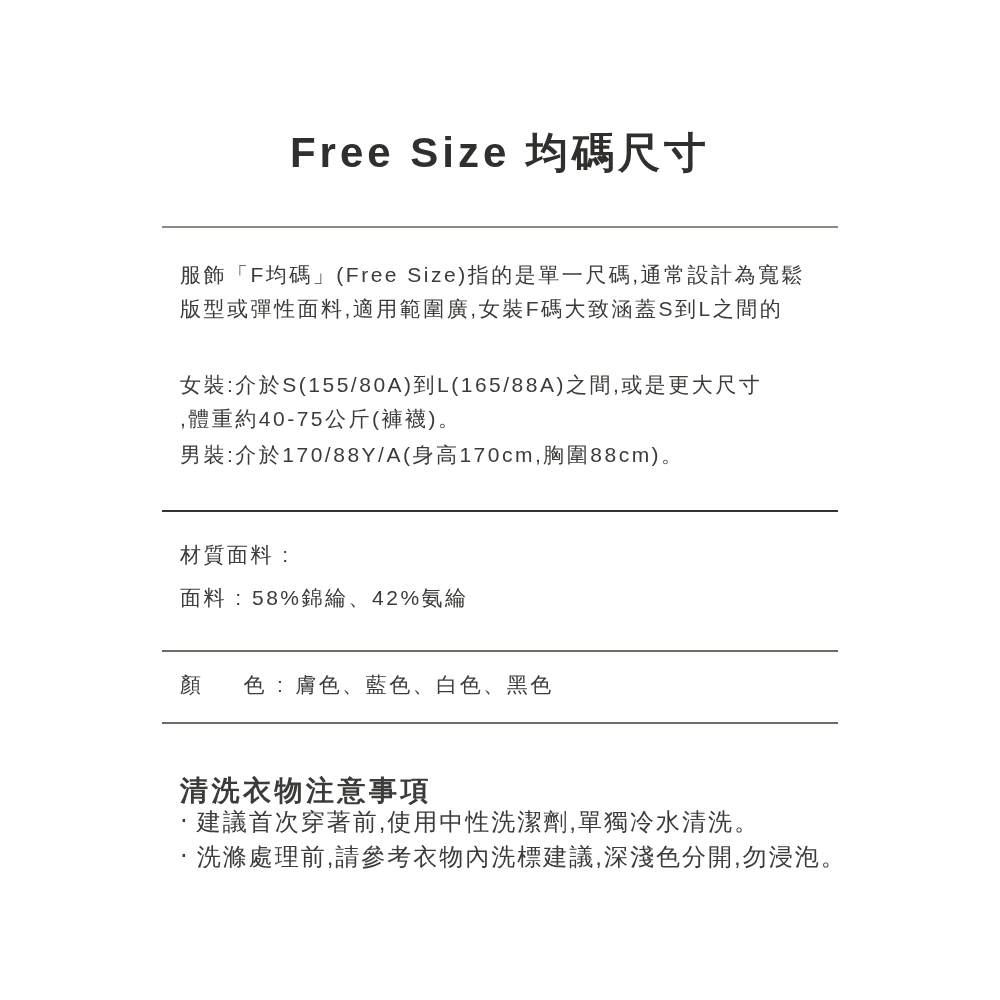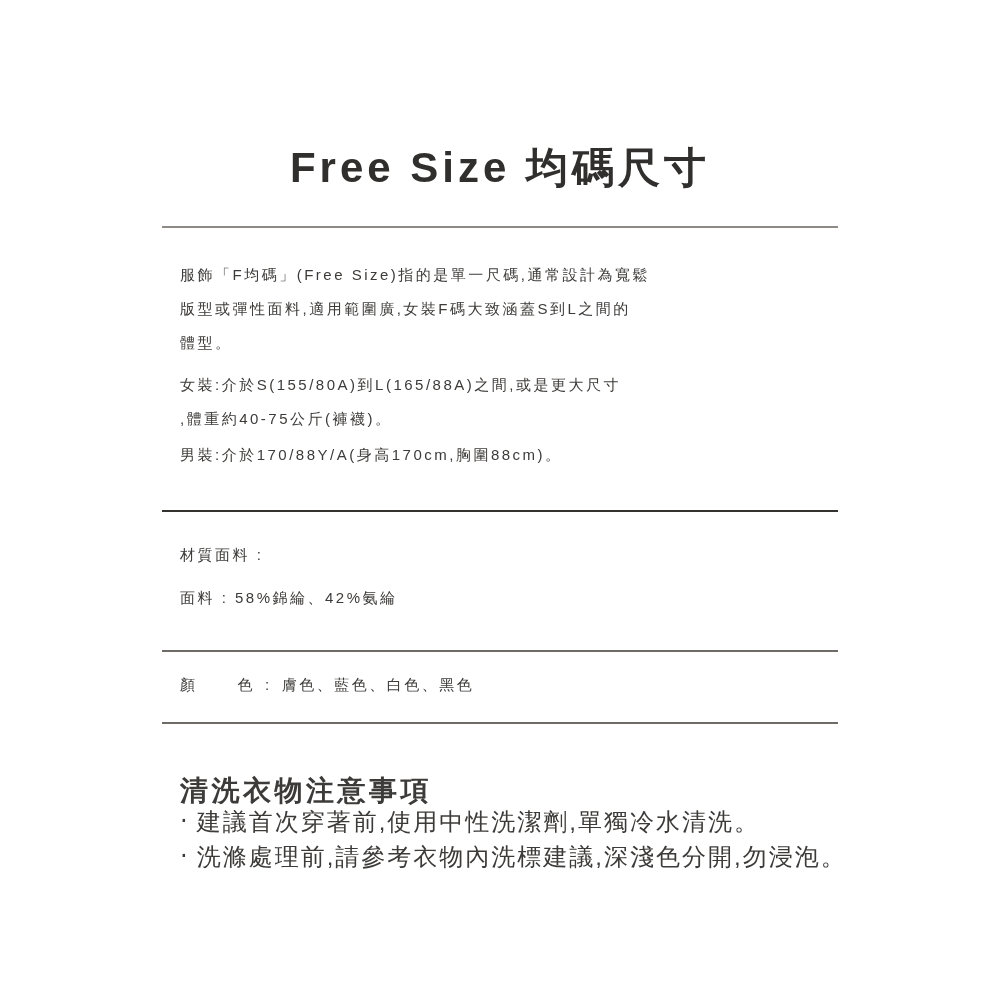--- a/index.html
+++ b/index.html
@@ -14,34 +14,34 @@
   body{
     width:1000px;height:1000px;
     background:var(--bg);
     font-family:"Liberation Sans","DejaVu Sans",sans-serif;
     color:var(--text);
     overflow:hidden;
   }
   .page{position:relative;width:1000px;height:1000px;background:var(--bg);}
 
   .title{
-    position:absolute;top:146px;left:0;width:1000px;
+    position:absolute;top:131px;left:0;width:1000px;
     text-align:center;
     font-size:42px;font-weight:700;letter-spacing:4px;
     color:var(--title);
     line-height:44px;white-space:nowrap;
   }
 
   .divider{position:absolute;left:162px;width:676px;height:2px;}
   .divider.d1{top:226px;background:var(--divider-light);}
   .divider.d2{top:510px;background:var(--divider-dark);}
   .divider.d3{top:650px;background:var(--divider-mid);}
   .divider.d4{top:722px;background:var(--divider-mid);}
 
-  .textblock{position:absolute;left:180px;font-size:15px;letter-spacing:2.5px;color:var(--text);}
+  .textblock{position:absolute;left:180px;font-size:21px;letter-spacing:2.5px;color:var(--text);}
   .textblock .line{line-height:34px;white-space:nowrap;}
 
   .intro{top:258px;}
   .women{top:368px;}
   .men{top:438px;}
 
   .material-heading{top:538px;}
   .fabric-row{top:581px;}
 
   .color-row{top:668px;}
@@ -63,21 +63,20 @@
 
 <div class="page">
 
   <div class="title">Free Size 均碼尺寸</div>
 
   <div class="divider d1"></div>
 
   <div class="textblock intro">
     <div class="line">服飾「F均碼」(Free Size)指的是單一尺碼,通常設計為寬鬆</div>
     <div class="line">版型或彈性面料,適用範圍廣,女裝F碼大致涵蓋S到L之間的</div>
-    <div class="line">體型。</div>
   </div>
 
   <div class="textblock women">
     <div class="line">女裝:介於S(155/80A)到L(165/88A)之間,或是更大尺寸</div>
     <div class="line">,體重約40-75公斤(褲襪)。</div>
   </div>
 
   <div class="textblock men">
     <div class="line">男裝:介於170/88Y/A(身高170cm,胸圍88cm)。</div>
   </div>

